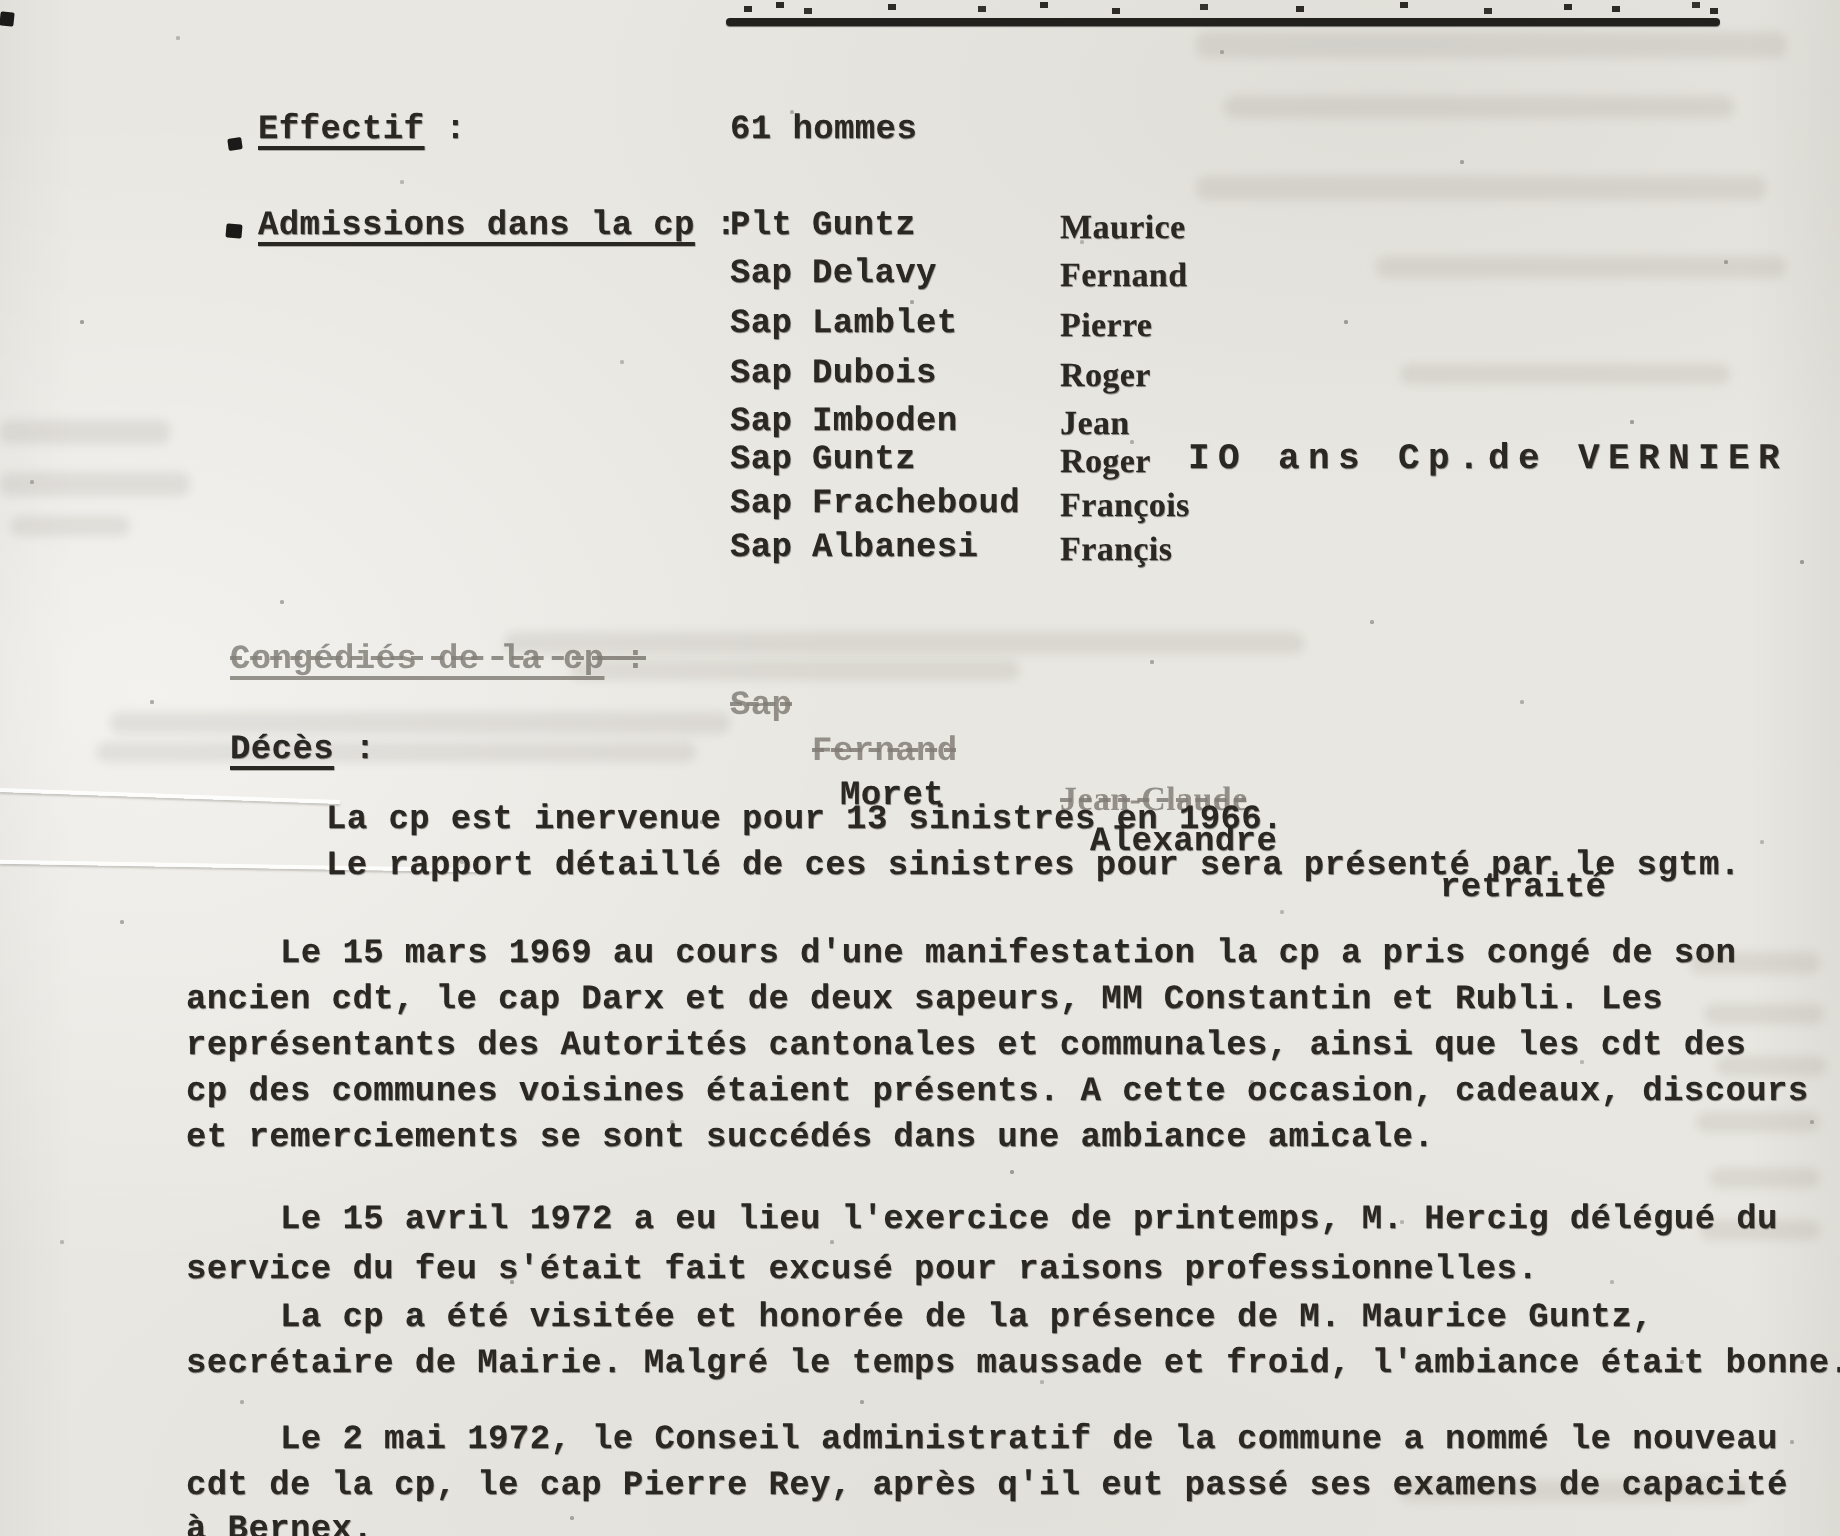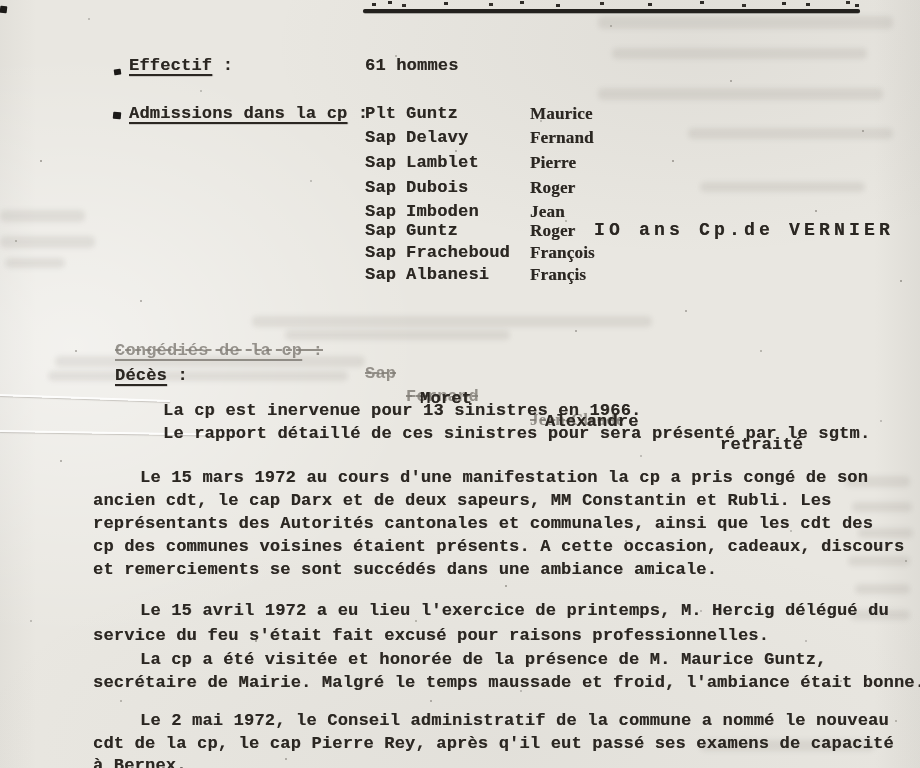--- a/index.html
+++ b/index.html
@@ -52,21 +52,21 @@
      455px 150px 0 rgba(70,65,58,.4),520px 690px 0 rgba(70,65,58,.3),565px 220px 0 rgba(70,65,58,.35),
      625px 540px 0 rgba(70,65,58,.3),685px 310px 0 rgba(70,65,58,.4),745px 740px 0 rgba(70,65,58,.35),
      805px 640px 0 rgba(70,65,58,.3),855px 740px 0 rgba(70,65,58,.4),895px 720px 0 rgba(70,65,58,.35),
      30px 620px 0 rgba(70,65,58,.3),75px 350px 0 rgba(70,65,58,.4),15px 240px 0 rgba(70,65,58,.35);
   }
   .smudge{position:absolute;border-radius:5px;filter:blur(2.5px);background:rgba(115,110,103,.13);}
   .crease{position:absolute;height:2px;background:rgba(255,255,255,.85);
     box-shadow:0 1px 1px rgba(125,120,112,.35);}
   .erased{color:#6f6a63;opacity:.7;filter:blur(.35px);text-shadow:none;}
   .strike{text-decoration:line-through;text-decoration-style:dashed;
-    text-decoration-thickness:1.6px;text-decoration-color:rgba(85,80,72,.85);margin-top:20px;}
+    text-decoration-thickness:1.6px;text-decoration-color:rgba(85,80,72,.85);}
   .row{left:0;width:920px;}
   .c-rank{position:absolute;left:365px;}
   .c-sur{position:absolute;left:406px;}
   .c-first{position:absolute;left:530px;font-family:Liberation Serif, serif;}
   .c-note{position:absolute;left:594px;font-size:18px;letter-spacing:4.2px;}
   .c-dname{position:absolute;left:420px;}
   .c-dfirst{position:absolute;left:545px;}
   .c-dstatus{position:absolute;left:720px;}
   .lbl{left:129px;text-align:center;}
   .l-body{left:93px;}
@@ -133,21 +133,21 @@
 <div class="ink row" style="top:341px">
   <span style="position:absolute;left:115px"><span class="u">Décès</span> <span>:</span></span>
   <span class="c-dname">Moret</span>
   <span class="c-dfirst">Alexandre</span>
   <span class="c-dstatus">retraité</span>
 </div>
 
 <div class="ink l-sin" style="top:399px">La cp est inervenue pour 13 sinistres en 1966.</div>
 <div class="ink l-sin" style="top:422px">Le rapport détaillé de ces sinistres pour sera présenté par le sgtm.</div>
 
-<div class="ink l-ind" style="top:466px">Le 15 mars 1972 au cours d'une manifestation la cp a pris congé de son</div>
+<div class="ink l-ind" style="top:466px">Le 15 mars 1969 au cours d'une manifestation la cp a pris congé de son</div>
 <div class="ink l-body" style="top:489px">ancien cdt, le cap Darx et de deux sapeurs, MM Constantin et Rubli. Les</div>
 <div class="ink l-body" style="top:512px">représentants des Autorités cantonales et communales, ainsi que les cdt des</div>
 <div class="ink l-body" style="top:535px">cp des communes voisines étaient présents. A cette occasion, cadeaux, discours</div>
 <div class="ink l-body" style="top:558px">et remerciements se sont succédés dans une ambiance amicale.</div>
 
 <div class="ink l-ind" style="top:599px">Le 15 avril 1972 a eu lieu l'exercice de printemps, M. Hercig délégué du</div>
 <div class="ink l-body" style="top:624px">service du feu s'était fait excusé pour raisons professionnelles.</div>
 <div class="ink l-ind" style="top:648px">La cp a été visitée et honorée de la présence de M. Maurice Guntz,</div>
 <div class="ink l-body" style="top:671px">secrétaire de Mairie. Malgré le temps maussade et froid, l'ambiance était bonne.</div>
 

